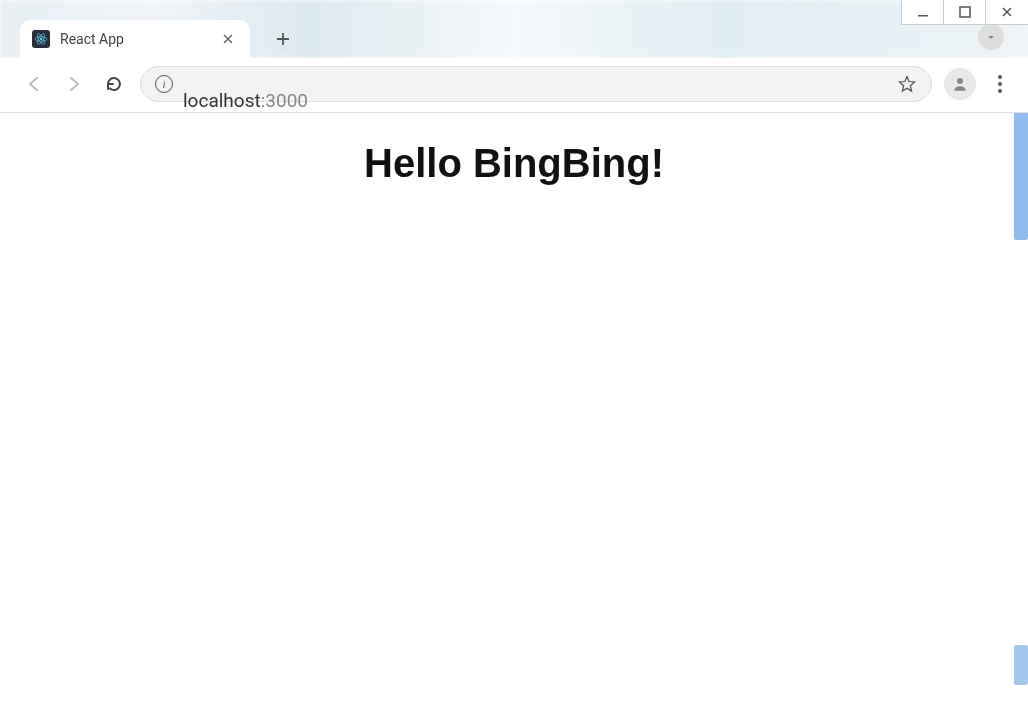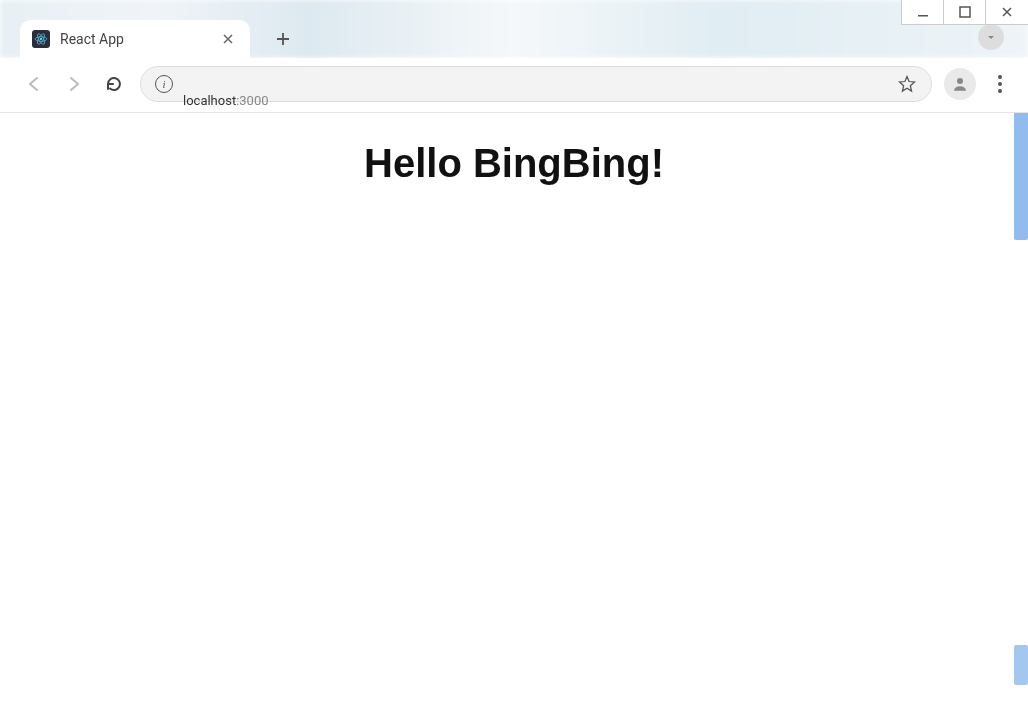--- a/index.html
+++ b/index.html
@@ -161,21 +161,21 @@
       display: flex;
       align-items: center;
       justify-content: center;
       font-size: 11px;
       color: #555;
       font-family: Georgia, serif;
       font-style: italic;
     }
     .url-text {
       color: #333;
-      font-size: 13px;
+      font-size: 19px;
       margin-top: 32px;
     }
     .url-faded { color: #888; }
     .star-icon {
       margin-left: auto;
       color: #666;
     }
     .right-icons {
       display: flex;
       align-items: center;

